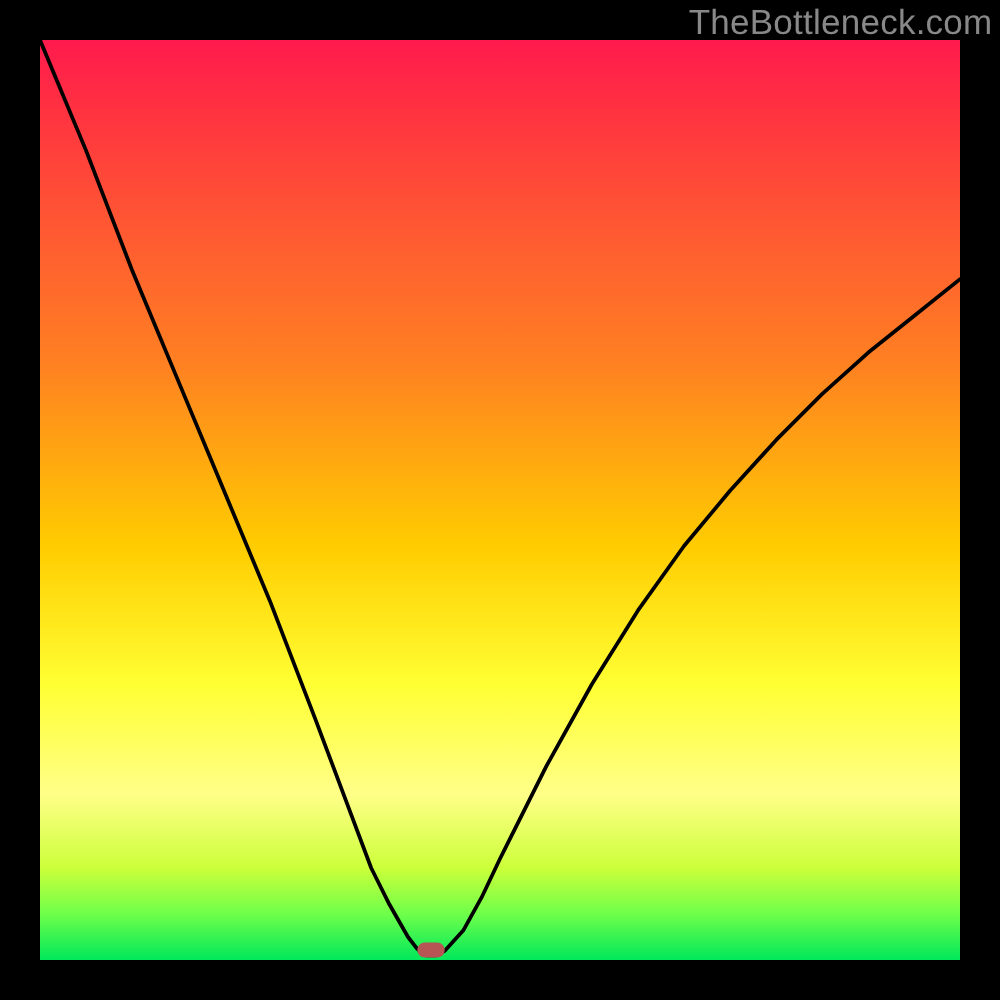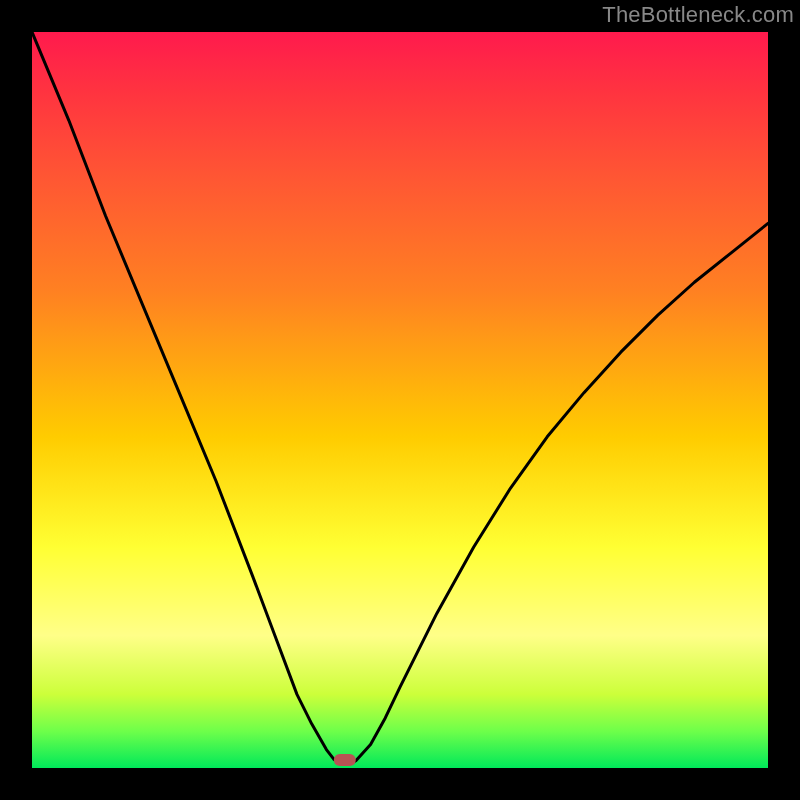--- a/index.html
+++ b/index.html
@@ -42,21 +42,21 @@
     left: 0;
     top: 0;
     width: 736px;
     height: 736px;
   }
   .watermark {
     position: absolute;
     top: 2px;
     right: 6px;
     color: #888;
-    font-size: 22px;
+    font-size: 28px;
     font-weight: 500;
     letter-spacing: 0.2px;
   }
 </style>
 </head>
 <body>
 
 <div class="frame">
   <div class="watermark">TheBottleneck.com</div>
   <div class="plot-area">

